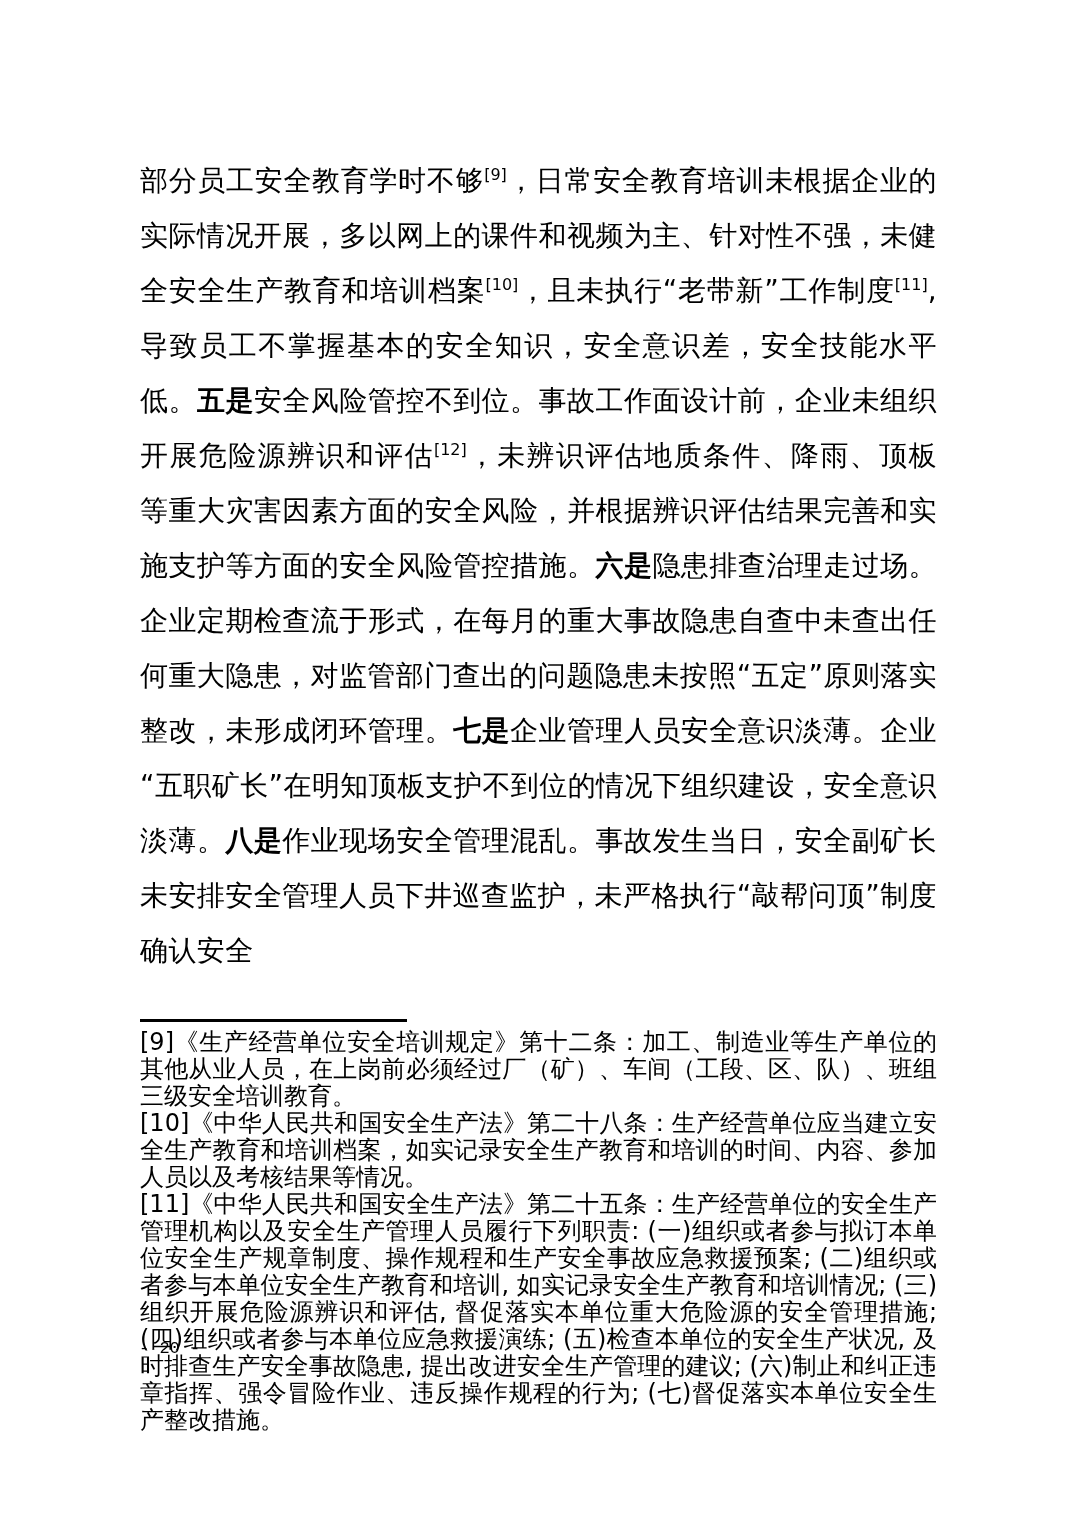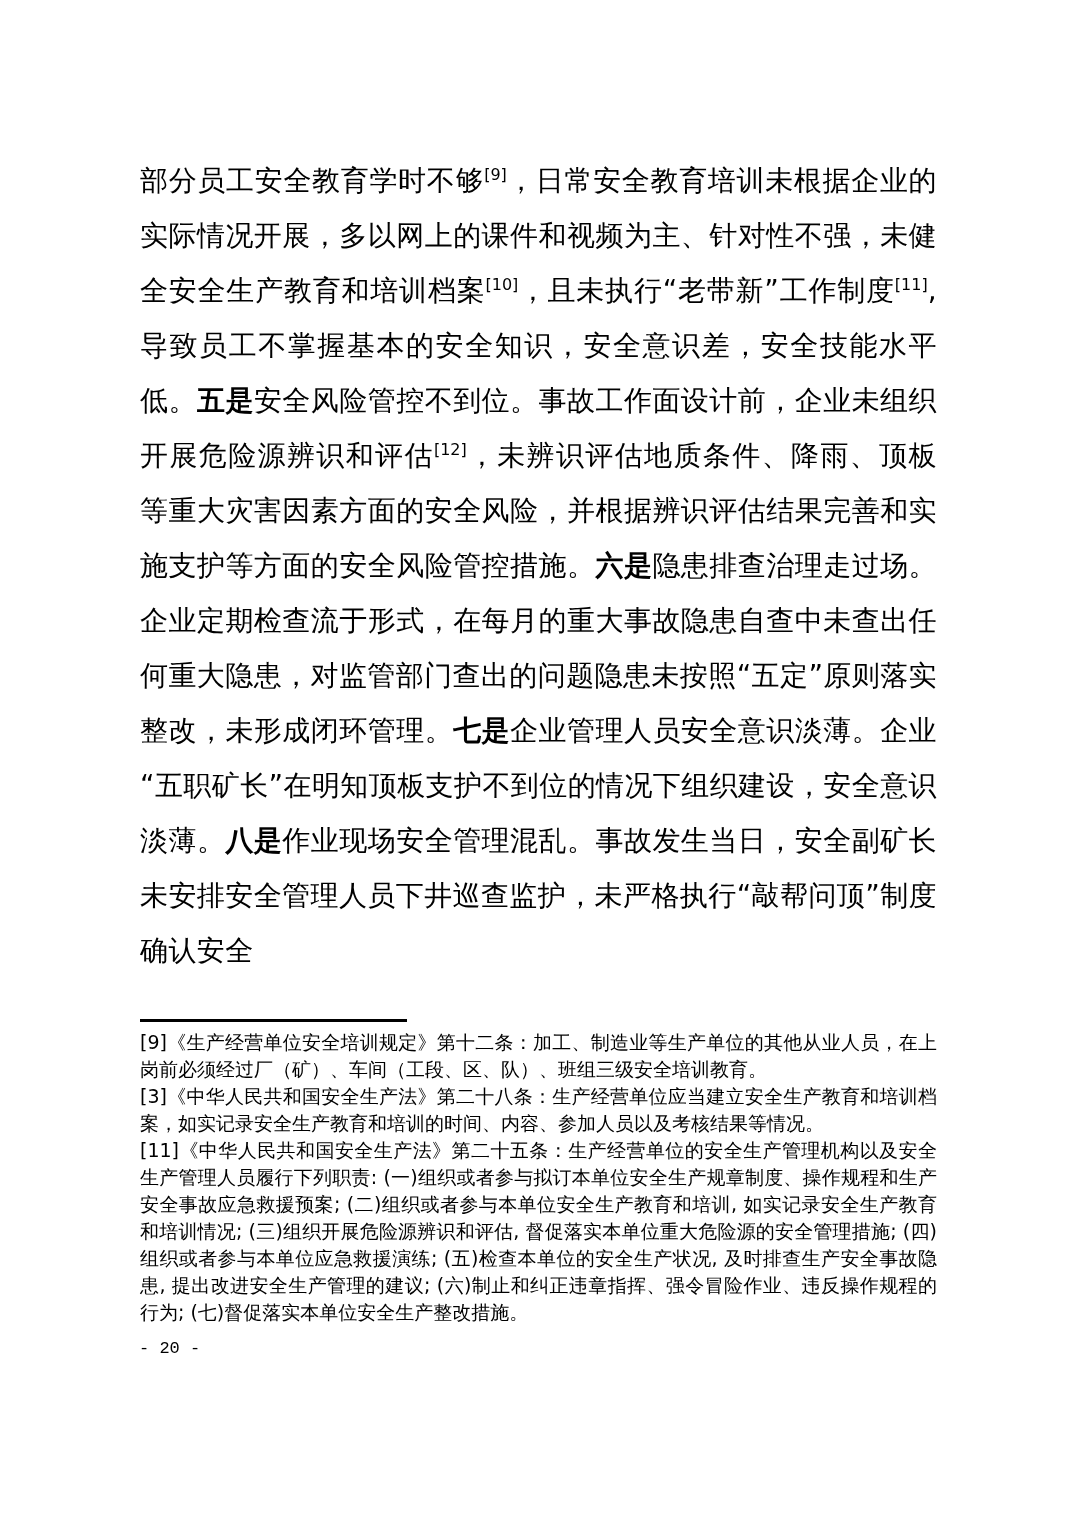--- a/index.html
+++ b/index.html
@@ -38,21 +38,21 @@
     top: 1019px;
     width: 267px;
     height: 3px;
     background: #000000;
   }
   .footnotes {
     position: absolute;
     left: 140px;
     top: 1029px;
     width: 797px;
-    font-size: 19px;
+    font-size: 24px;
     line-height: 27px;
     text-align: justify;
     text-justify: inter-character;
   }
   .footnote { text-align: justify; }
   .page-num {
     position: absolute;
     left: 139px;
     top: 1334px;
     font-family: Liberation Mono, monospace;
@@ -65,19 +65,19 @@
 <body>
 
 <div class="page">
 
   <div class="body-text"><span class="">部分员工安全教育学时不够</span><span class="sup">[9]</span><span class="">，日常安全教育培训未根据企业的实际情况开展，多以网上的课件和视频为主、针对性不强，未健全安全生产教育和培训档案</span><span class="sup">[10]</span><span class="">，且未执行“老带新”工作制度</span><span class="sup">[11]</span><span class="">,导致员工不掌握基本的安全知识，安全意识差，安全技能水平低。</span><span class="bold ">五是</span><span class="">安全风险管控不到位。事故工作面设计前，企业未组织开展危险源辨识和评估</span><span class="sup">[12]</span><span class="">，未辨识评估地质条件、降雨、顶板等重大灾害因素方面的安全风险，并根据辨识评估结果完善和实施支护等方面的安全风险管控措施。</span><span class="bold ">六是</span><span class="">隐患排查治理走过场。企业定期检查流于形式，在每月的重大事故隐患自查中未查出任何重大隐患，对监管部门查出的问题隐患未按照“五定”原则落实整改，未形成闭环管理。</span><span class="bold ">七是</span><span class="">企业管理人员安全意识淡薄。企业“五职矿长”在明知顶板支护不到位的情况下组织建设，安全意识淡薄。</span><span class="bold ">八是</span><span class="">作业现场安全管理混乱。事故发生当日，安全副矿长未安排安全管理人员下井巡查监护，未严格执行“敲帮问顶”制度确认安全</span></div>
 
   <div class="fn-sep"></div>
 
   <div class="footnotes">
       <div class="footnote">[9]《生产经营单位安全培训规定》第十二条：加工、制造业等生产单位的其他从业人员，在上岗前必须经过厂（矿）、车间（工段、区、队）、班组三级安全培训教育。</div>
-      <div class="footnote">[3]《中华人民共和国安全生产法》第二十八条：生产经营单位应当建立安全生产教育和培训档案，如实记录安全生产教育和培训的时间、内容、参加人员以及考核结果等情况。</div>
+      <div class="footnote">[10]《中华人民共和国安全生产法》第二十八条：生产经营单位应当建立安全生产教育和培训档案，如实记录安全生产教育和培训的时间、内容、参加人员以及考核结果等情况。</div>
       <div class="footnote">[11]《中华人民共和国安全生产法》第二十五条：生产经营单位的安全生产管理机构以及安全生产管理人员履行下列职责: (一)组织或者参与拟订本单位安全生产规章制度、操作规程和生产安全事故应急救援预案; (二)组织或者参与本单位安全生产教育和培训, 如实记录安全生产教育和培训情况; (三)组织开展危险源辨识和评估, 督促落实本单位重大危险源的安全管理措施; (四)组织或者参与本单位应急救援演练; (五)检查本单位的安全生产状况, 及时排查生产安全事故隐患, 提出改进安全生产管理的建议; (六)制止和纠正违章指挥、强令冒险作业、违反操作规程的行为; (七)督促落实本单位安全生产整改措施。</div>
     </div>
 
   <div class="page-num">- 20 -</div>
 
 </div>
 
 </body></html>

